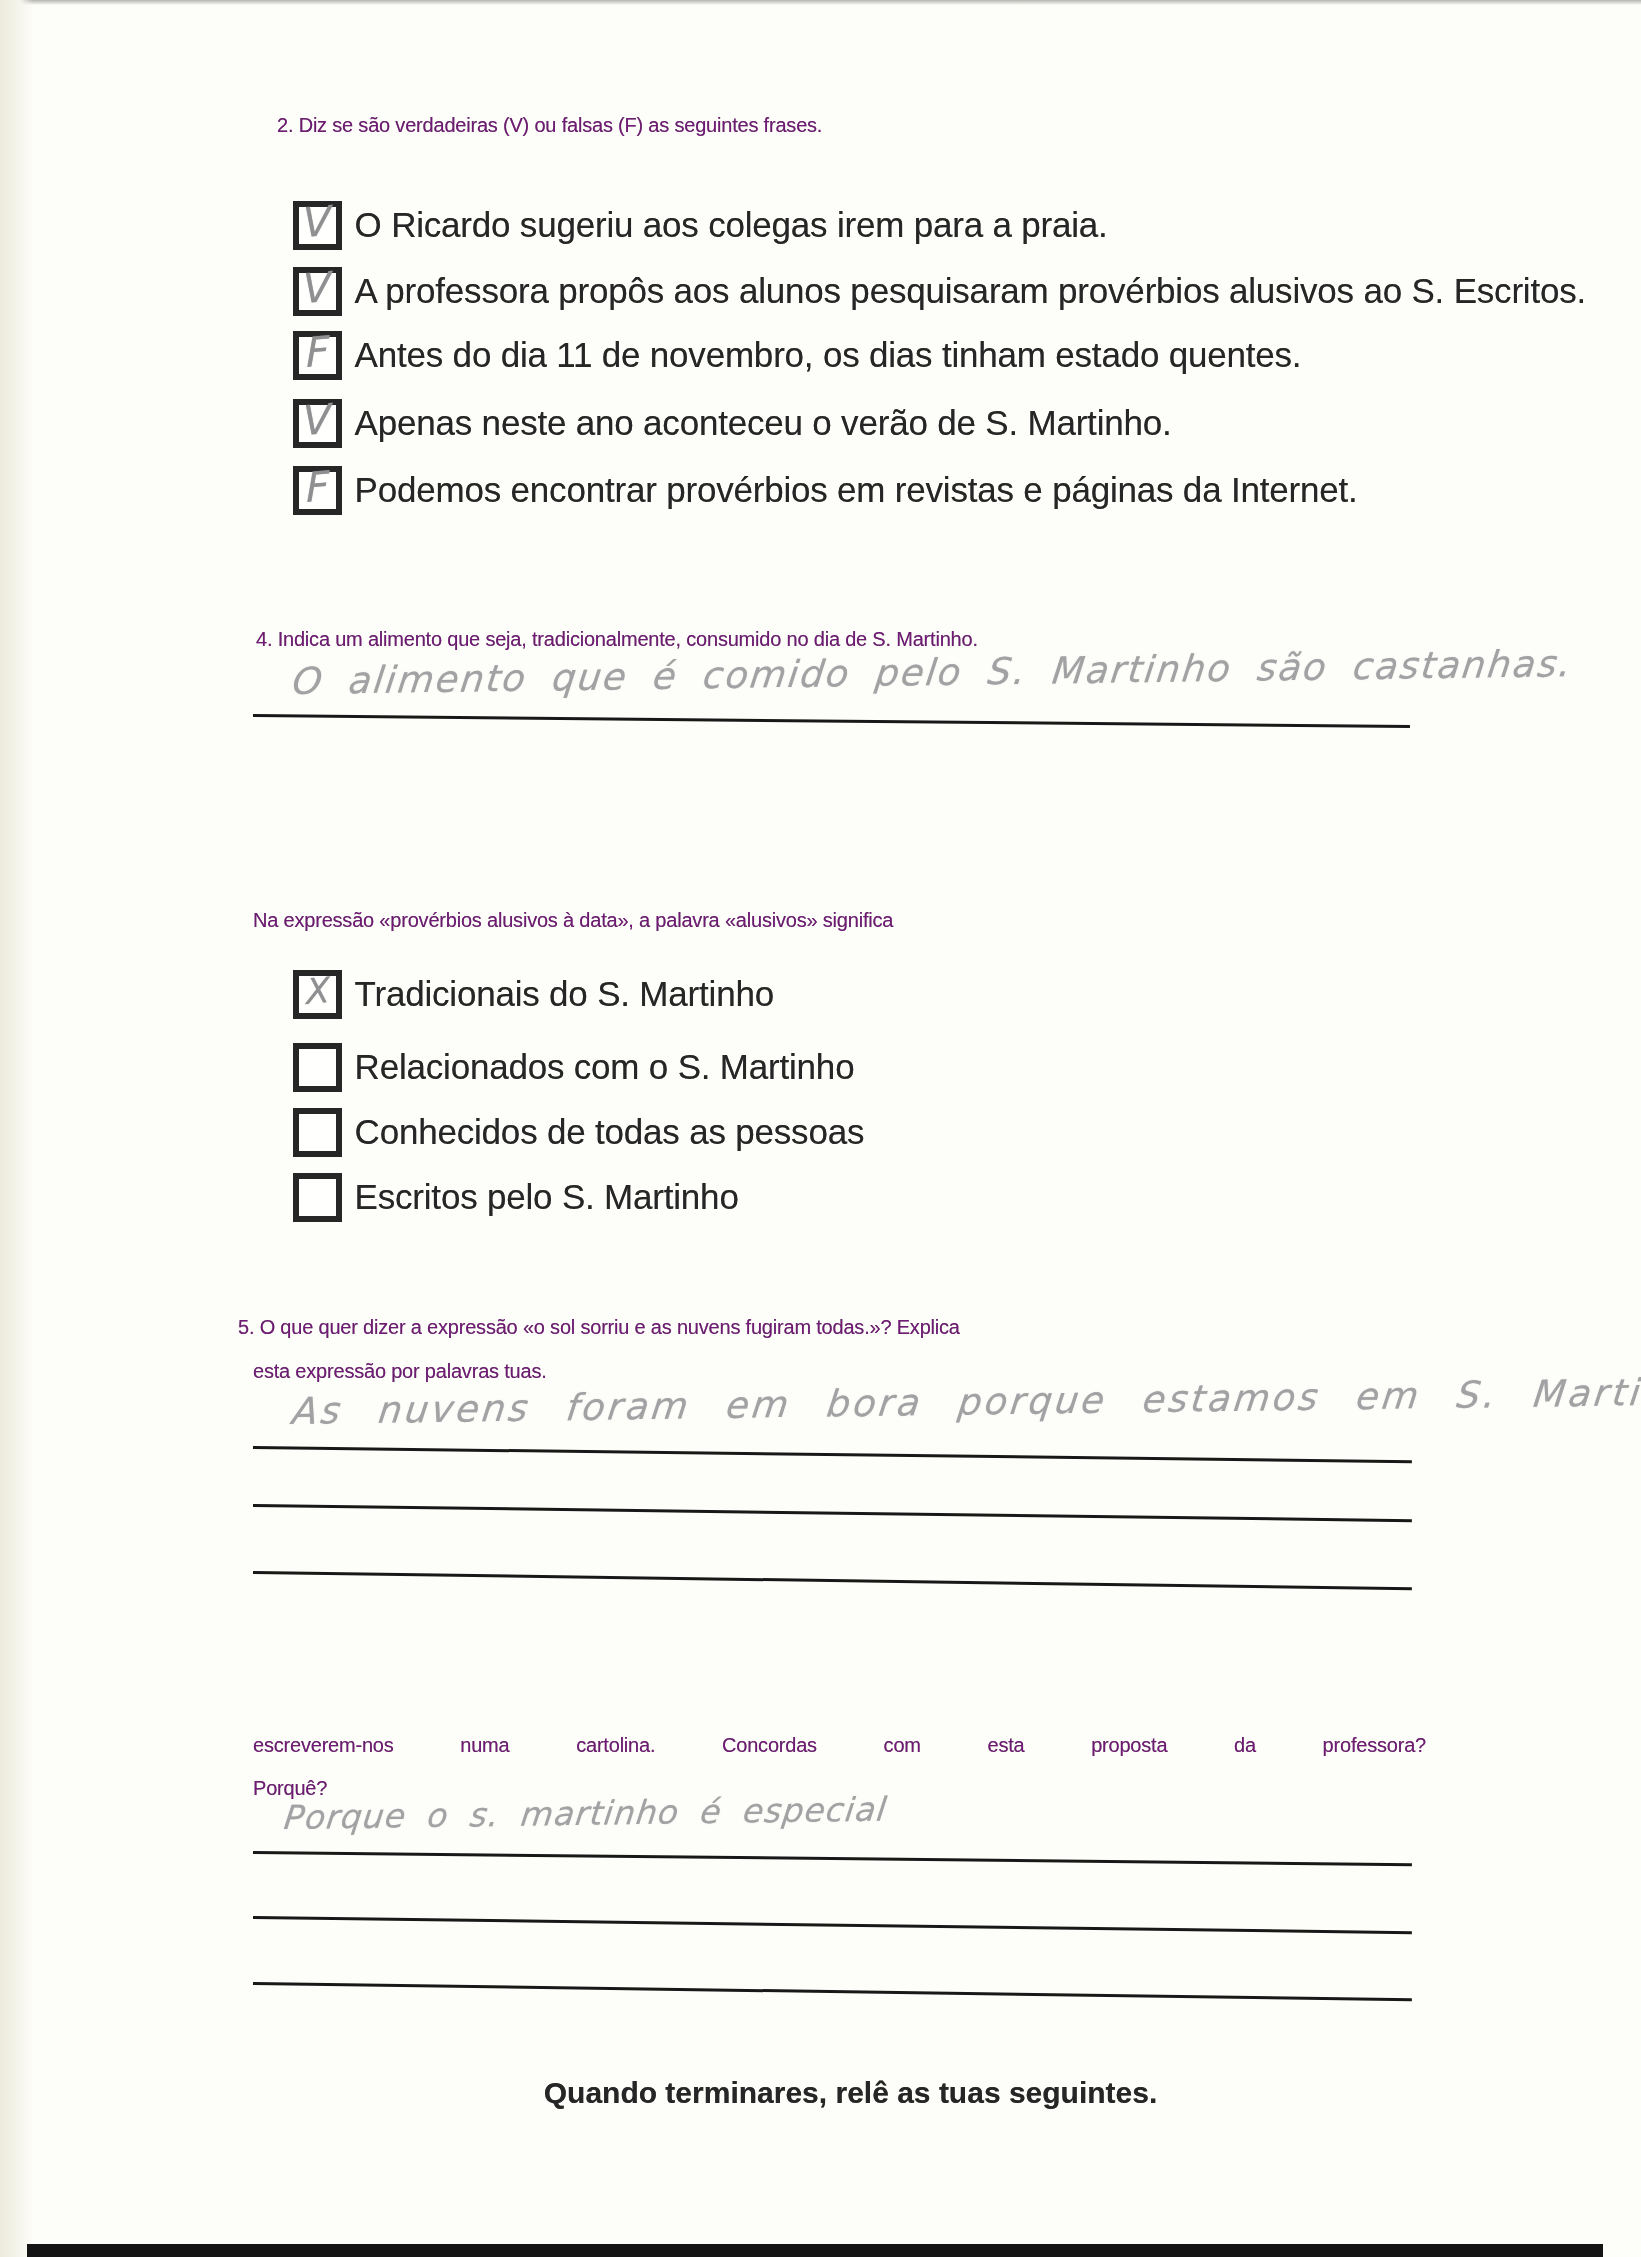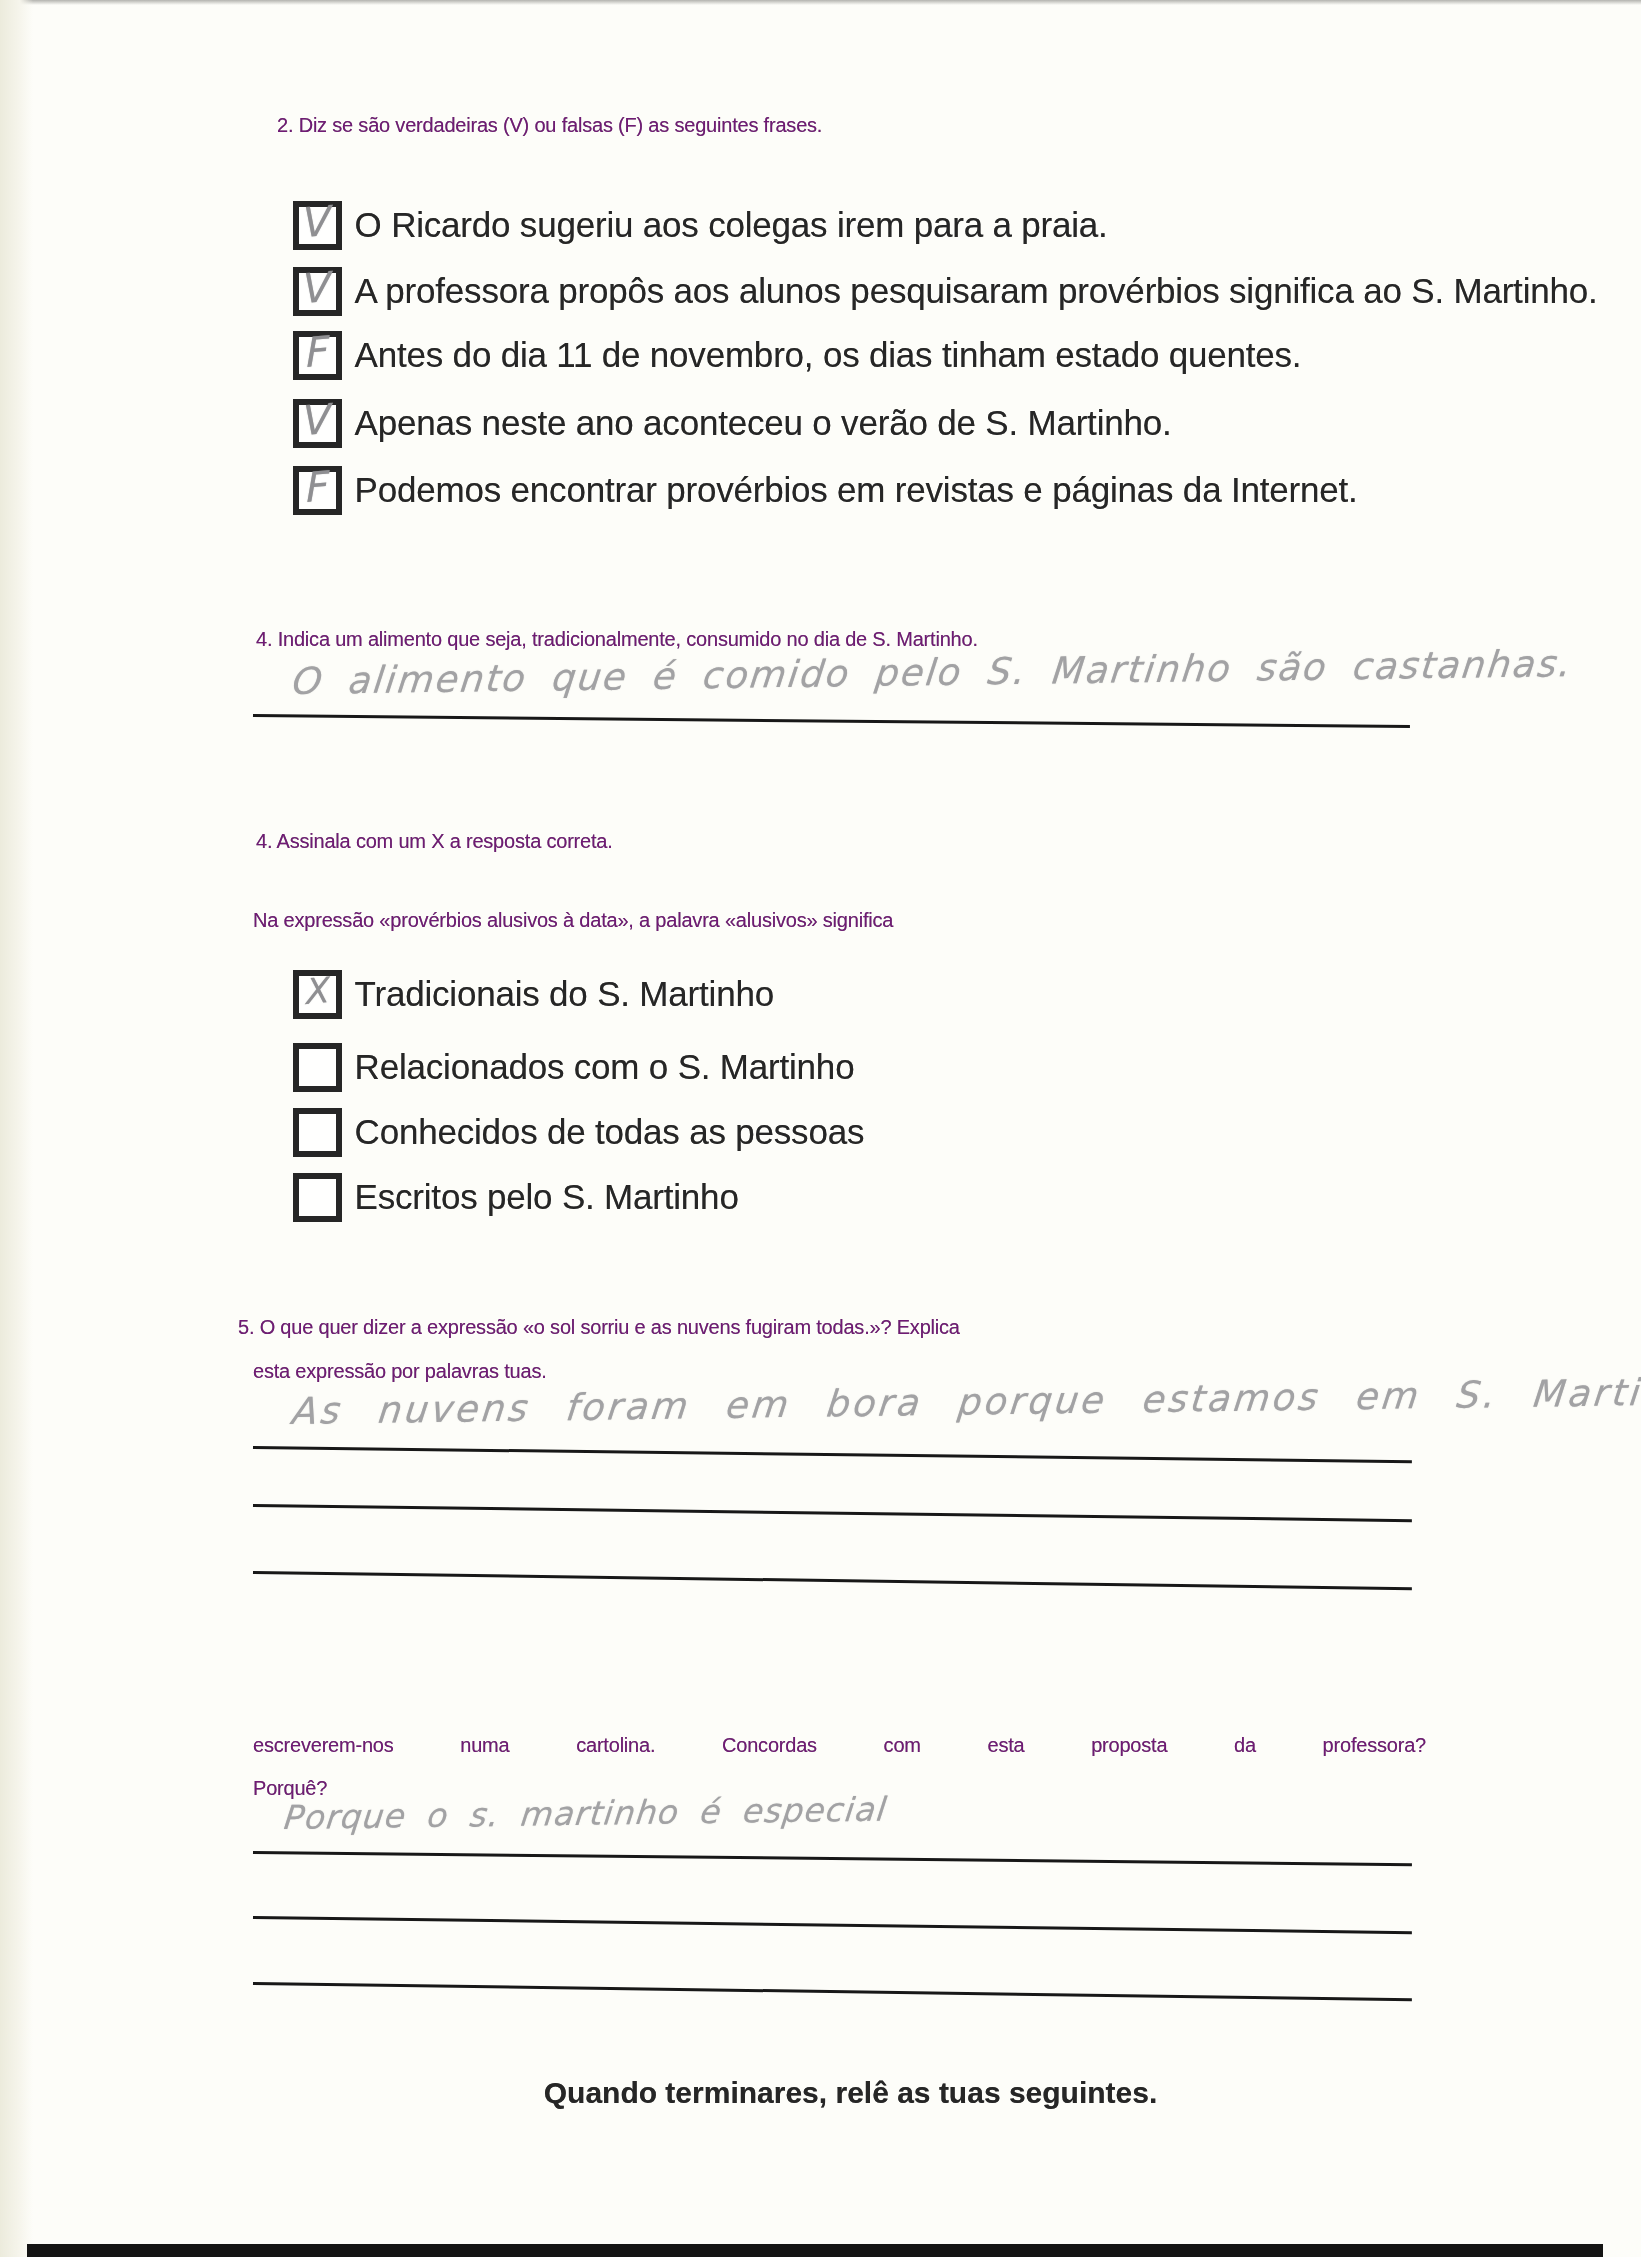--- a/index.html
+++ b/index.html
@@ -96,21 +96,21 @@
   <div class="row" style="top:199px">
     <span class="checkbox">
         <span class="mark">V</span>
       </span>
     <span class="stmt">O Ricardo sugeriu aos colegas irem para a praia.</span>
   </div>
   <div class="row" style="top:265px">
     <span class="checkbox">
         <span class="mark">V</span>
       </span>
-    <span class="stmt">A professora propôs aos alunos pesquisaram provérbios significa ao S. Martinho.</span>
+    <span class="stmt">A professora propôs aos alunos pesquisaram provérbios alusivos ao S. Escritos.</span>
   </div>
   <div class="row" style="top:329px">
     <span class="checkbox">
         <span class="mark">F</span>
       </span>
     <span class="stmt">Antes do dia 11 de novembro, os dias tinham estado quentes.</span>
   </div>
   <div class="row" style="top:397px">
     <span class="checkbox">
         <span class="mark">V</span>
@@ -121,21 +121,20 @@
     <span class="checkbox">
         <span class="mark">F</span>
       </span>
     <span class="stmt">Podemos encontrar provérbios em revistas e páginas da Internet.</span>
   </div>
 
   <div class="prompt" style="left:256px;top:618px">4. Indica um alimento que seja, tradicionalmente, consumido no dia de S. Martinho.</div>
   <div class="handwriting" style="left:290px;top:660px;font-size:37px;letter-spacing:1.9px;word-spacing:11.6px;">O alimento que é comido pelo S. Martinho são castanhas.</div>
   <div class="ans-line" style="left:253px;top:714px;width:1157px;"></div>
 
-  <div class="prompt" style="left:256px;top:820px">4. Assinala com um X a resposta correta.</div>
   <div class="prompt" style="left:253px;top:899px">Na expressão «provérbios alusivos à data», a palavra «alusivos» significa</div>
 
   <div class="row" style="top:968px">
     <span class="checkbox">
         <span class="mark" style="font-size:35px">X</span>
       </span>
     <span class="stmt">Tradicionais do S. Martinho</span>
   </div>
   <div class="row" style="top:1041px">
     <span class="checkbox">

